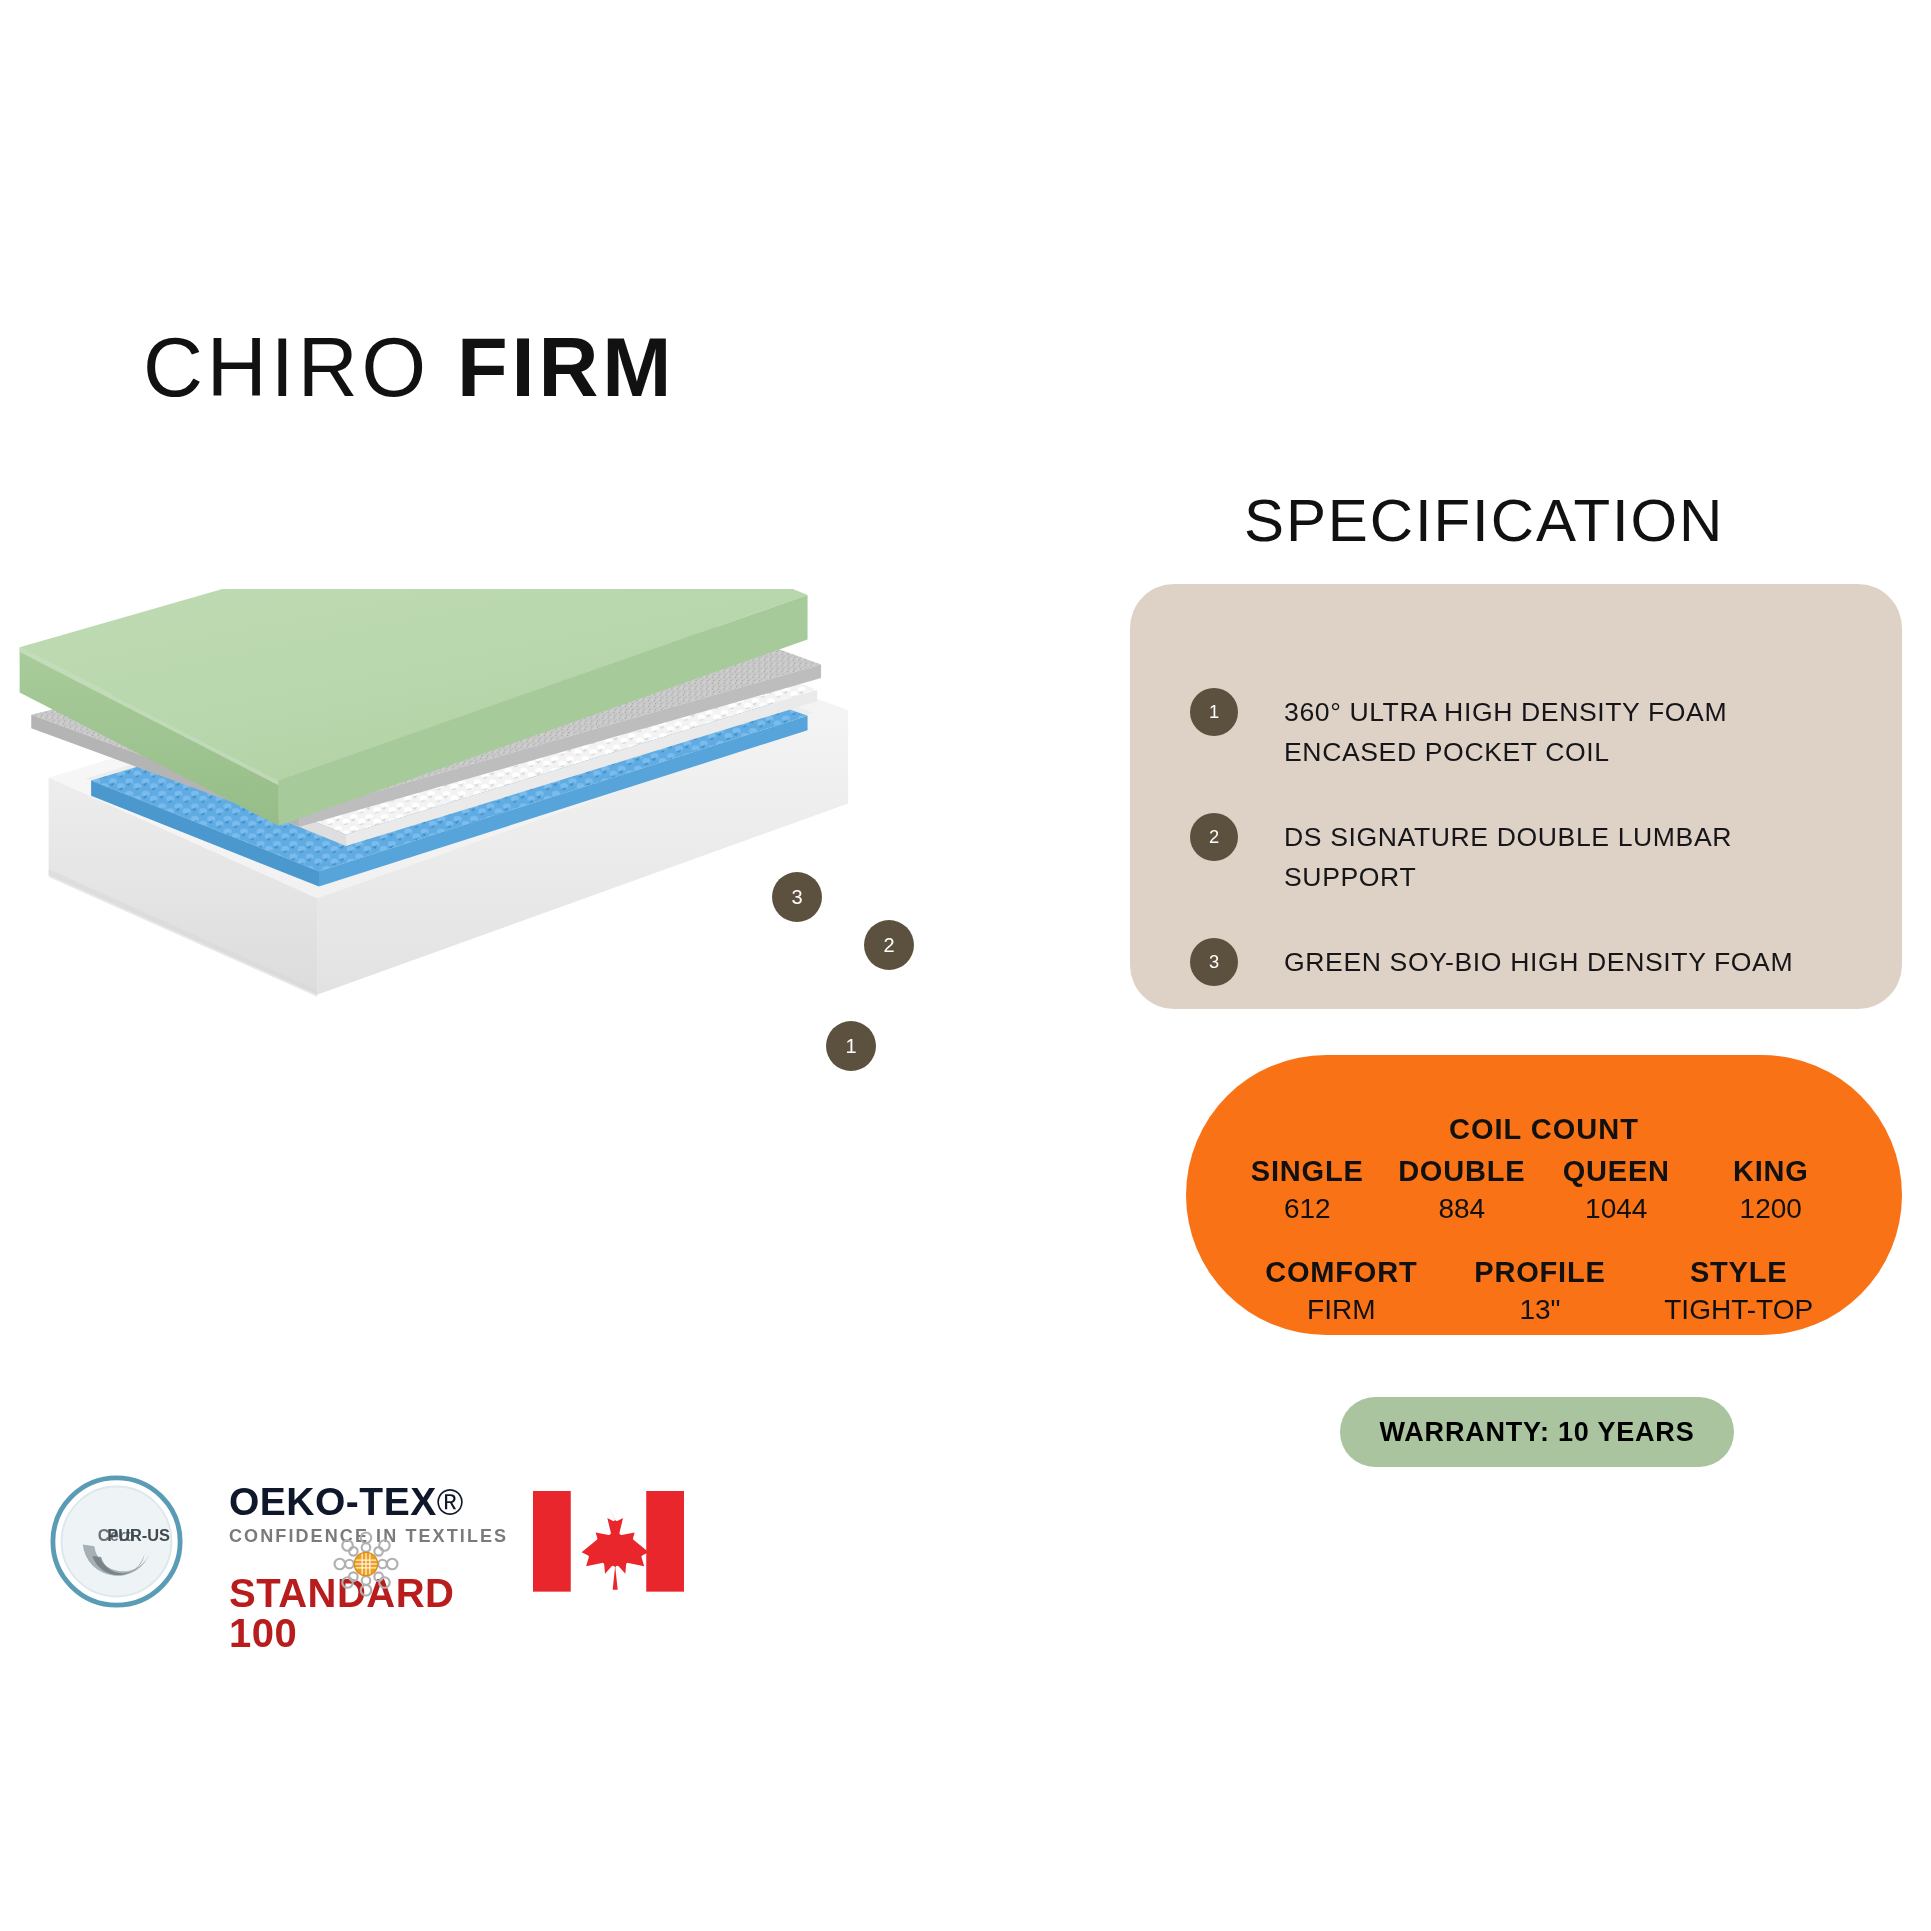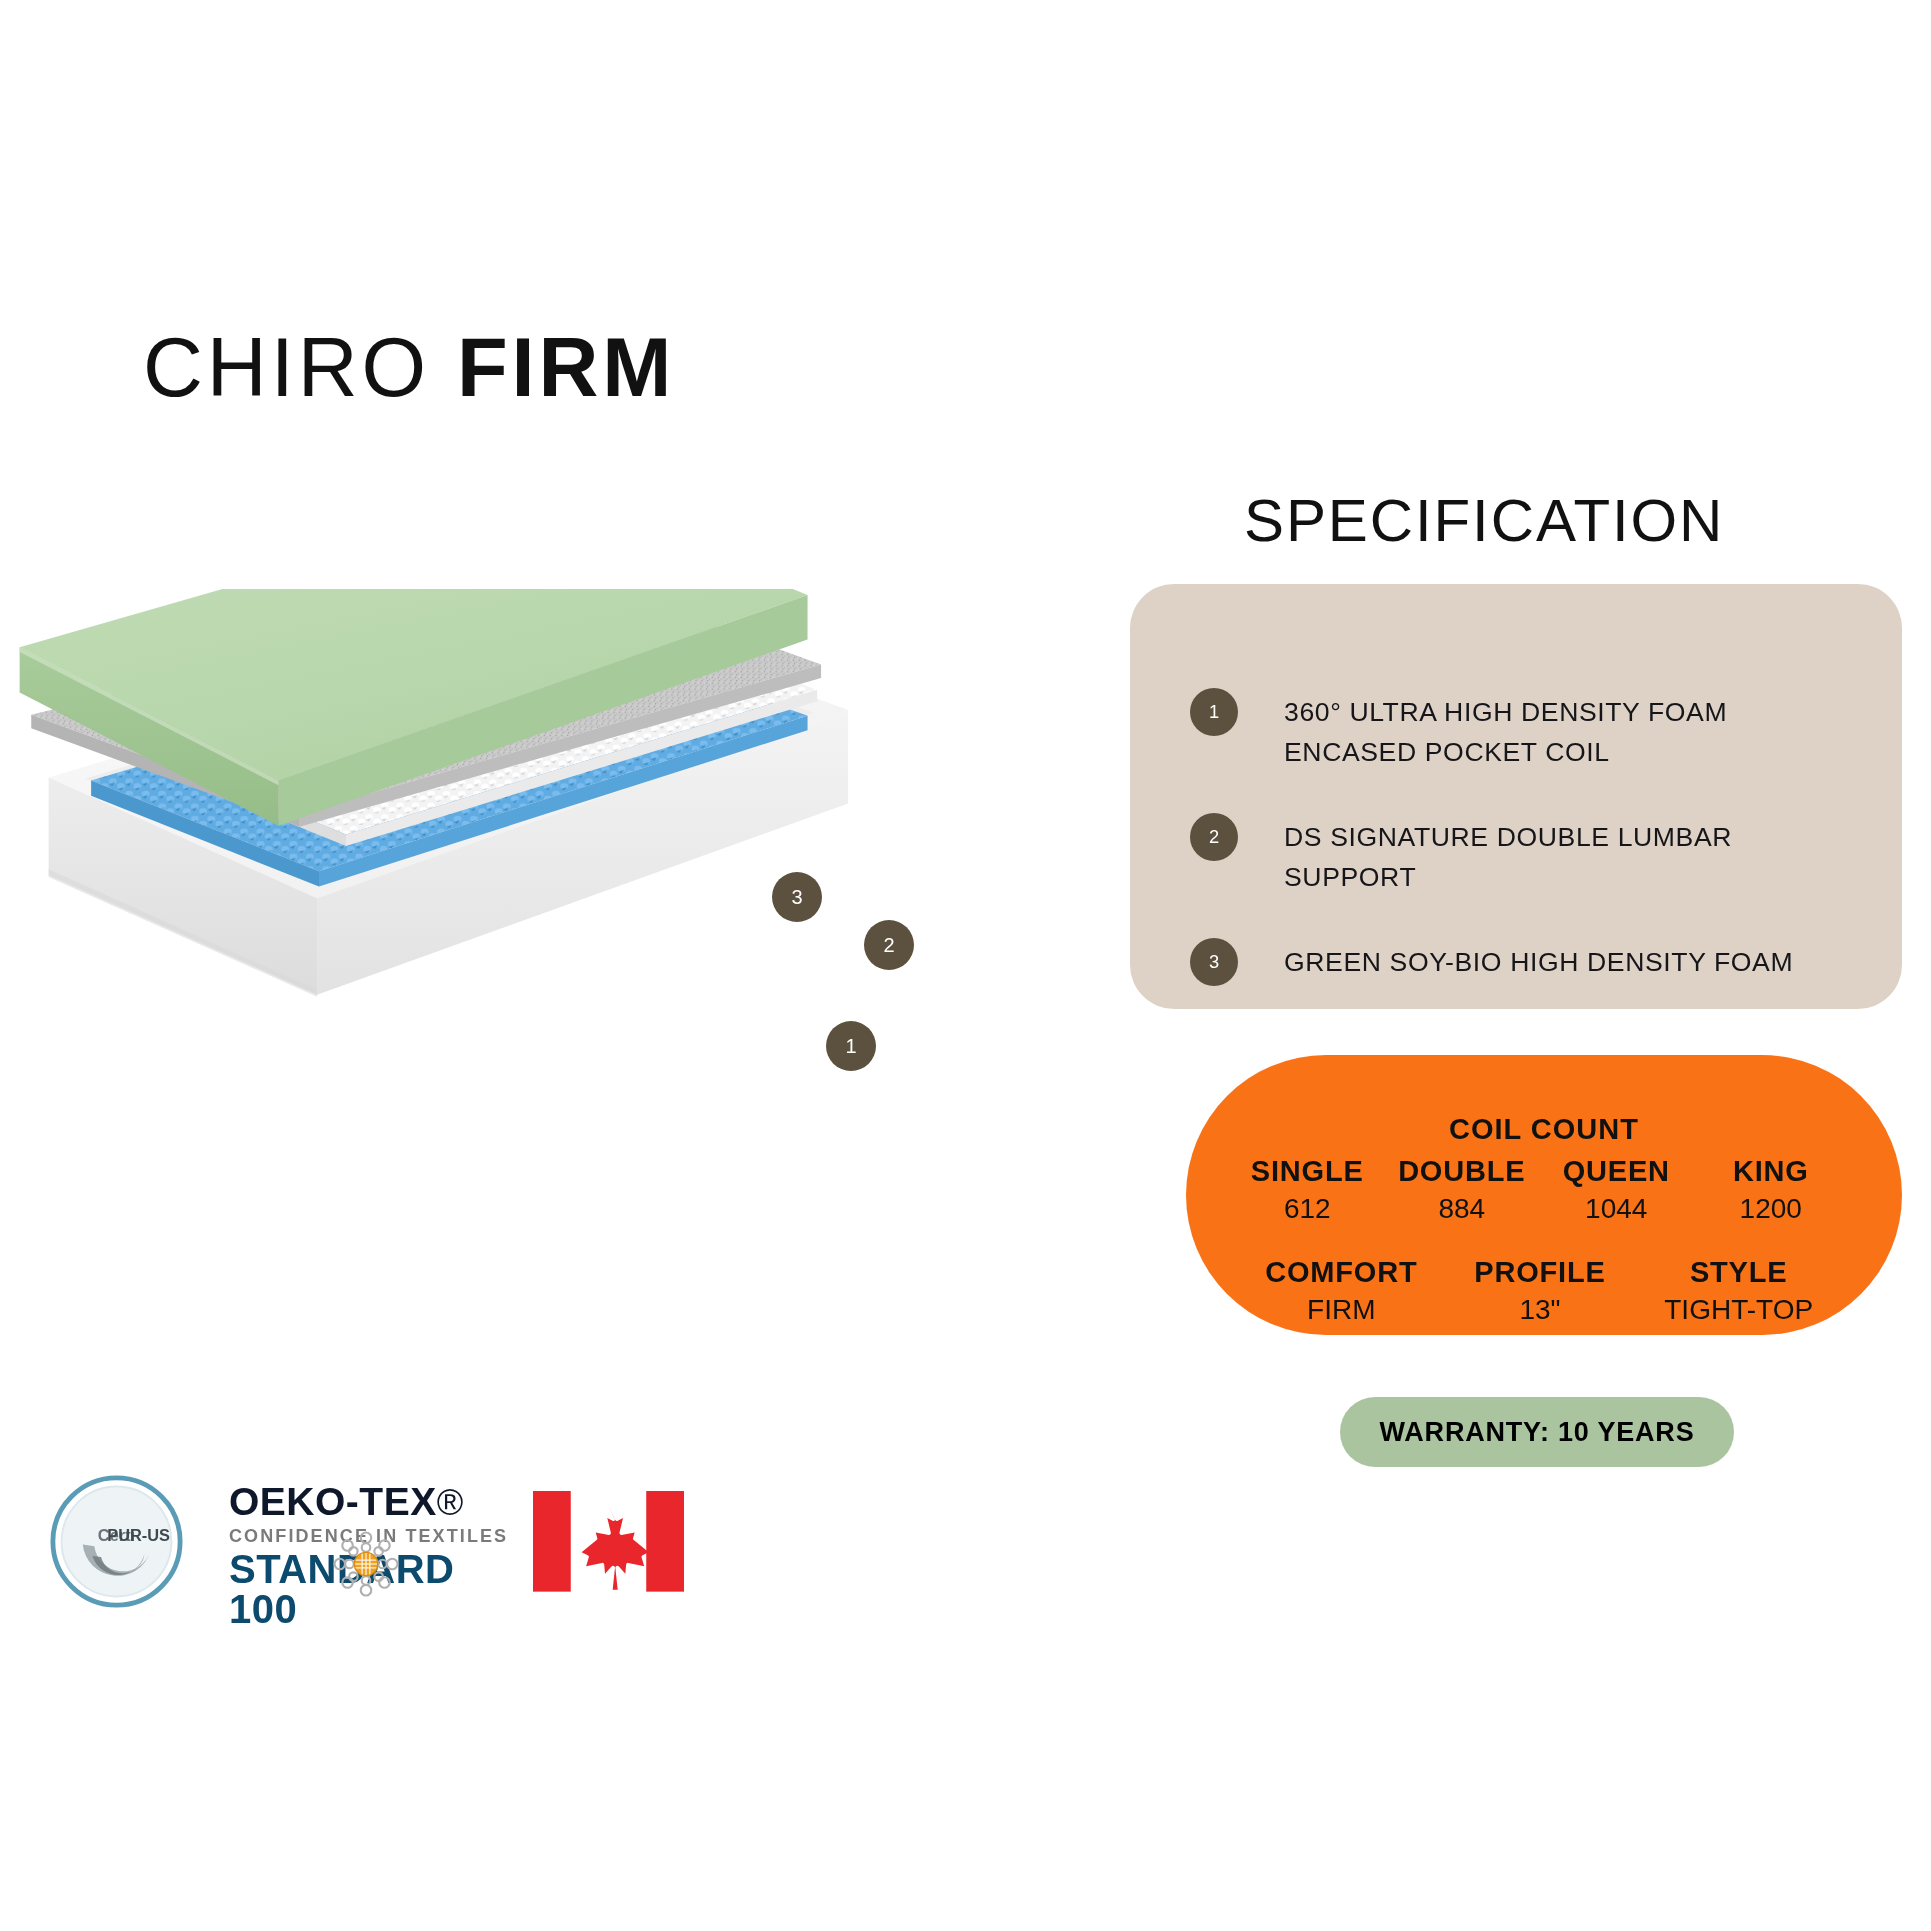--- a/index.html
+++ b/index.html
@@ -223,23 +223,23 @@
     font-size: 18px;
     font-weight: 700;
     color: #7a7a7a;
     letter-spacing: 2.1px;
     margin-top: 6.8px;
     line-height: 1;
   }
   #oekotex-standard {
     font-size: 40px;
     font-weight: 700;
-    color: #0c4a6e;
+    color: #b91c1c;
     letter-spacing: 0.5px;
-    margin-top: 4px;
+    margin-top: 28px;
     line-height: 1;
   }
   #oekotex-mark {
     position: absolute;
     left: 282px;
     top: 60px;
     width: 68px;
     height: 68px;
   }
   #canada-flag {

